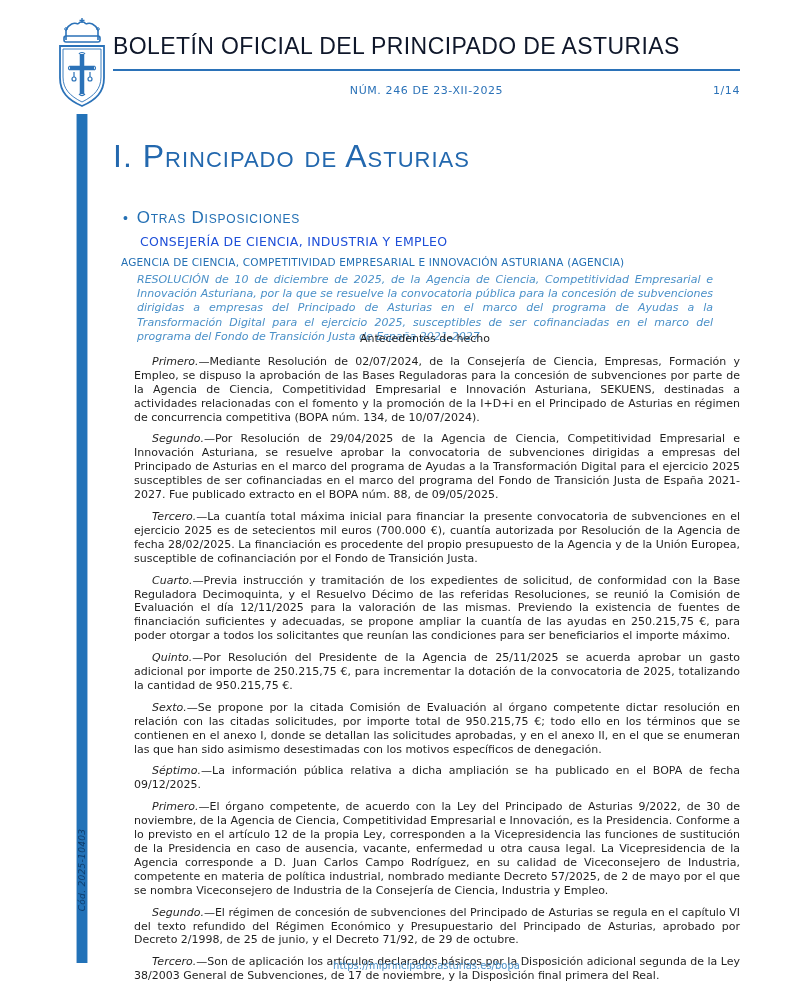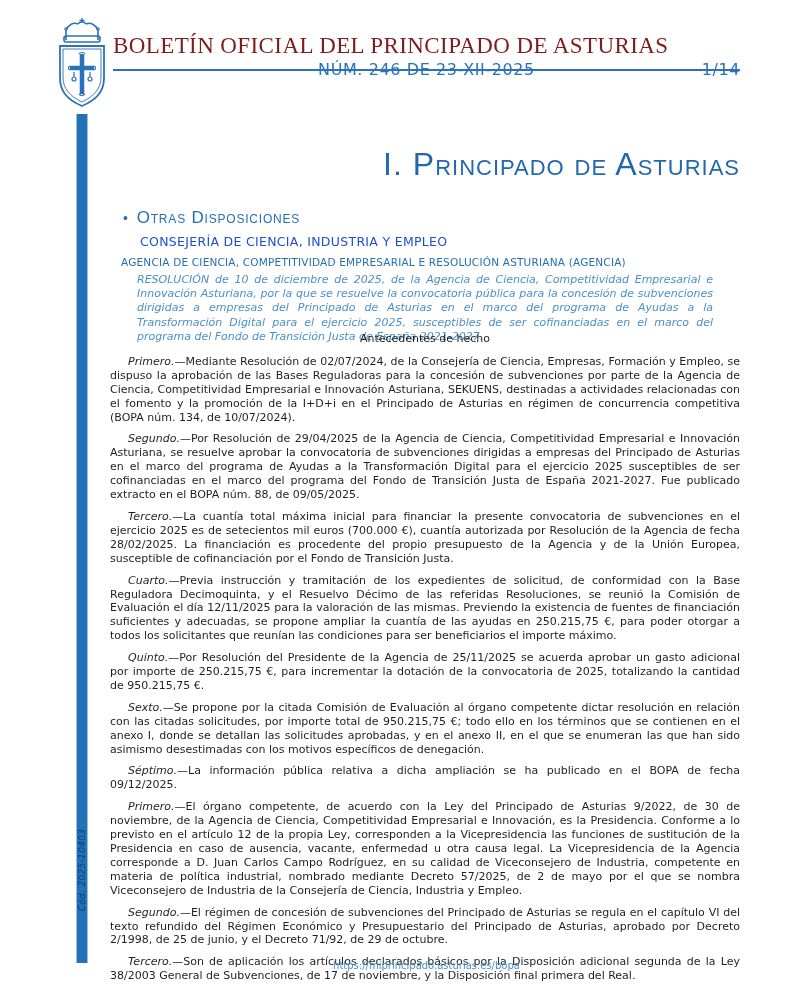--- a/index.html
+++ b/index.html
@@ -10,51 +10,51 @@
     background:#ffffff;
     font-family:"DejaVu Sans", sans-serif;
     overflow:hidden;
   }
   
   .logo {
     position:absolute; left:56px; top:16px; width:52px; height:92px;
   }
   .masthead-title {
     position:absolute; left:113px; top:33px; width:627px;
-    font-family:Liberation Serif, serif;
+    font-family:Liberation Sans, sans-serif;
     font-size:23px; letter-spacing:0.4px; font-weight:400;
-    color:#7f1d1d; white-space:nowrap;
+    color:#0f172a; white-space:nowrap;
   }
   .masthead-rule {
     position:absolute; left:113px; top:69px; width:627px; height:2px;
     background:#2B72B8;
   }
   .issue-line {
-    position:absolute; left:113px; top:60px; width:627px; height:14px;
-    color:#2B72B8; font-size:16px; letter-spacing:0.6px;
+    position:absolute; left:113px; top:84px; width:627px; height:14px;
+    color:#2B72B8; font-size:11px; letter-spacing:0.6px;
     font-family:"DejaVu Sans", sans-serif;
   }
   .issue-number { display:block; text-align:center; }
   .page-indicator { position:absolute; right:0; top:0; }
   
   .code-bar {
     position:absolute; left:76px; top:114px; width:12px; height:849px;
     background:#2272B8; border-left:1px solid #9dbfdf; border-right:1px solid #9dbfdf;
   }
   .code-label {
     position:absolute; left:7px; top:864px; width:150px; height:12px;
     transform:rotate(-90deg);
     font-size:9px; font-style:italic; line-height:12px; text-align:center;
     color:#0E3D6D; letter-spacing:0.3px;
     font-family:"DejaVu Sans", sans-serif;
   }
   
   .doc-title {
-    position:absolute; left:113px; top:146px; width:627px;
-    text-align:right; color:#2368AE;
+    position:absolute; left:113px; top:138px; width:627px;
+    text-align:left; color:#2368AE;
     font-family:"Liberation Sans", sans-serif;
     font-variant:small-caps; font-size:32px; letter-spacing:1px; font-weight:400;
   }
   .section-otras {
     position:absolute; left:108px; top:208px; width:630px;
     color:#2470B4; font-family:"Liberation Sans", sans-serif;
     font-variant:small-caps; font-size:17px; letter-spacing:0.8px;margin-left:15px;
   }
   .section-otras .bullet { margin-right:8px; font-size:14px; }
   .section-consejeria {
@@ -71,21 +71,21 @@
     font-style:italic; text-align:justify;
   }
   .flow {
     position:absolute; left:110px; top:332px; width:630px;
     color:#1F1F1F; font-size:11px; line-height:13.9px; text-align:justify;
   }
   .flow-heading {
     text-align:center; margin-bottom:9px; color:#1F1F1F; font-size:11px;
   }
   .flow-heading.second { margin-top:2px; }
-  .body-par { text-indent:18px; margin-bottom:8px; }
+  .body-par { text-indent:18px; margin-bottom:8px;margin-left:24px; }
   .body-par .lead { font-style:italic; }
   
   .footer-url {
     position:absolute; left:113px; top:960px; width:627px;
     text-align:center; font-size:10px; color:#4A90C8;
   }
   .footer-url a { color:#4A90C8; text-decoration:none; }
 </style>
 </head>
 <body>
@@ -122,21 +122,21 @@
 
   <div class="code-bar"></div>
   <div class="code-label">Cód. 2025-10403</div>
 
   <div class="doc-title">I. Principado de Asturias</div>
 
   <div class="section-otras">
     <span class="bullet">•</span><span>Otras Disposiciones</span>
   </div>
   <div class="section-consejeria">CONSEJERÍA DE CIENCIA, INDUSTRIA Y EMPLEO</div>
-  <div class="section-agencia">AGENCIA DE CIENCIA, COMPETITIVIDAD EMPRESARIAL E RESOLUCIÓN ASTURIANA (AGENCIA)</div>
+  <div class="section-agencia">AGENCIA DE CIENCIA, COMPETITIVIDAD EMPRESARIAL E INNOVACIÓN ASTURIANA (AGENCIA)</div>
 
   <div class="abstract">RESOLUCIÓN de 10 de diciembre de 2025, de la Agencia de Ciencia, Competitividad Empresarial e Innovación Asturiana, por la que se resuelve la convocatoria pública para la concesión de subvenciones dirigidas a empresas del Principado de Asturias en el marco del programa de Ayudas a la Transformación Digital para el ejercicio 2025, susceptibles de ser cofinanciadas en el marco del programa del Fondo de Transición Justa de España 2021-2027.</div>
 
   <div class="flow">
     <div class="flow-heading">Antecedentes de hecho</div>
     <div>
 
         <p class="body-par"><span class="lead">Primero.</span><span>—Mediante Resolución de 02/07/2024, de la Consejería de Ciencia, Empresas, Formación y Empleo, se dispuso la aprobación de las Bases Reguladoras para la concesión de subvenciones por parte de la Agencia de Ciencia, Competitividad Empresarial e Innovación Asturiana, SEKUENS, destinadas a actividades relacionadas con el fomento y la promoción de la I+D+i en el Principado de Asturias en régimen de concurrencia competitiva (BOPA núm. 134, de 10/07/2024).</span></p>
 
         <p class="body-par"><span class="lead">Segundo.</span><span>—Por Resolución de 29/04/2025 de la Agencia de Ciencia, Competitividad Empresarial e Innovación Asturiana, se resuelve aprobar la convocatoria de subvenciones dirigidas a empresas del Principado de Asturias en el marco del programa de Ayudas a la Transformación Digital para el ejercicio 2025 susceptibles de ser cofinanciadas en el marco del programa del Fondo de Transición Justa de España 2021-2027. Fue publicado extracto en el BOPA núm. 88, de 09/05/2025.</span></p>

